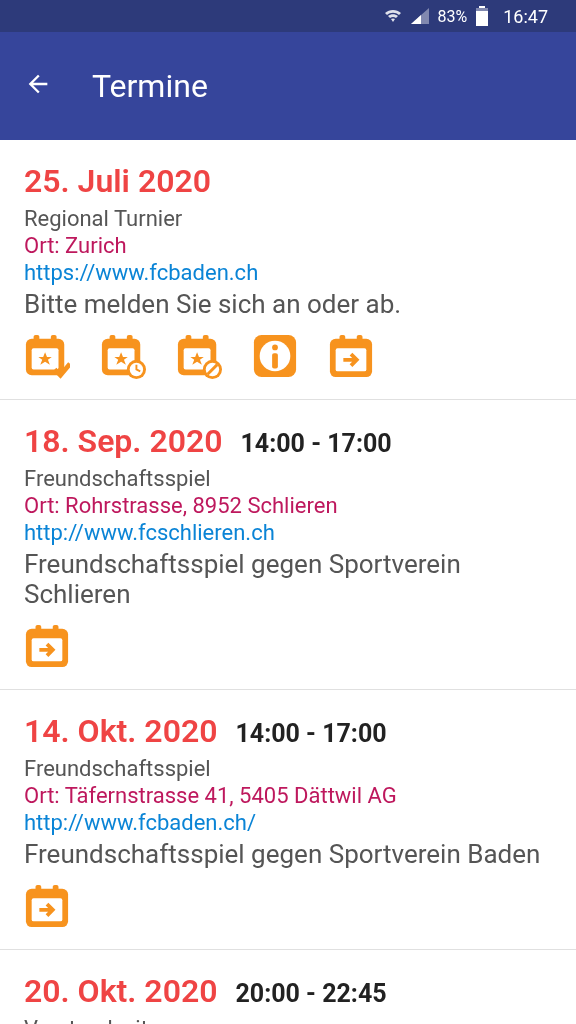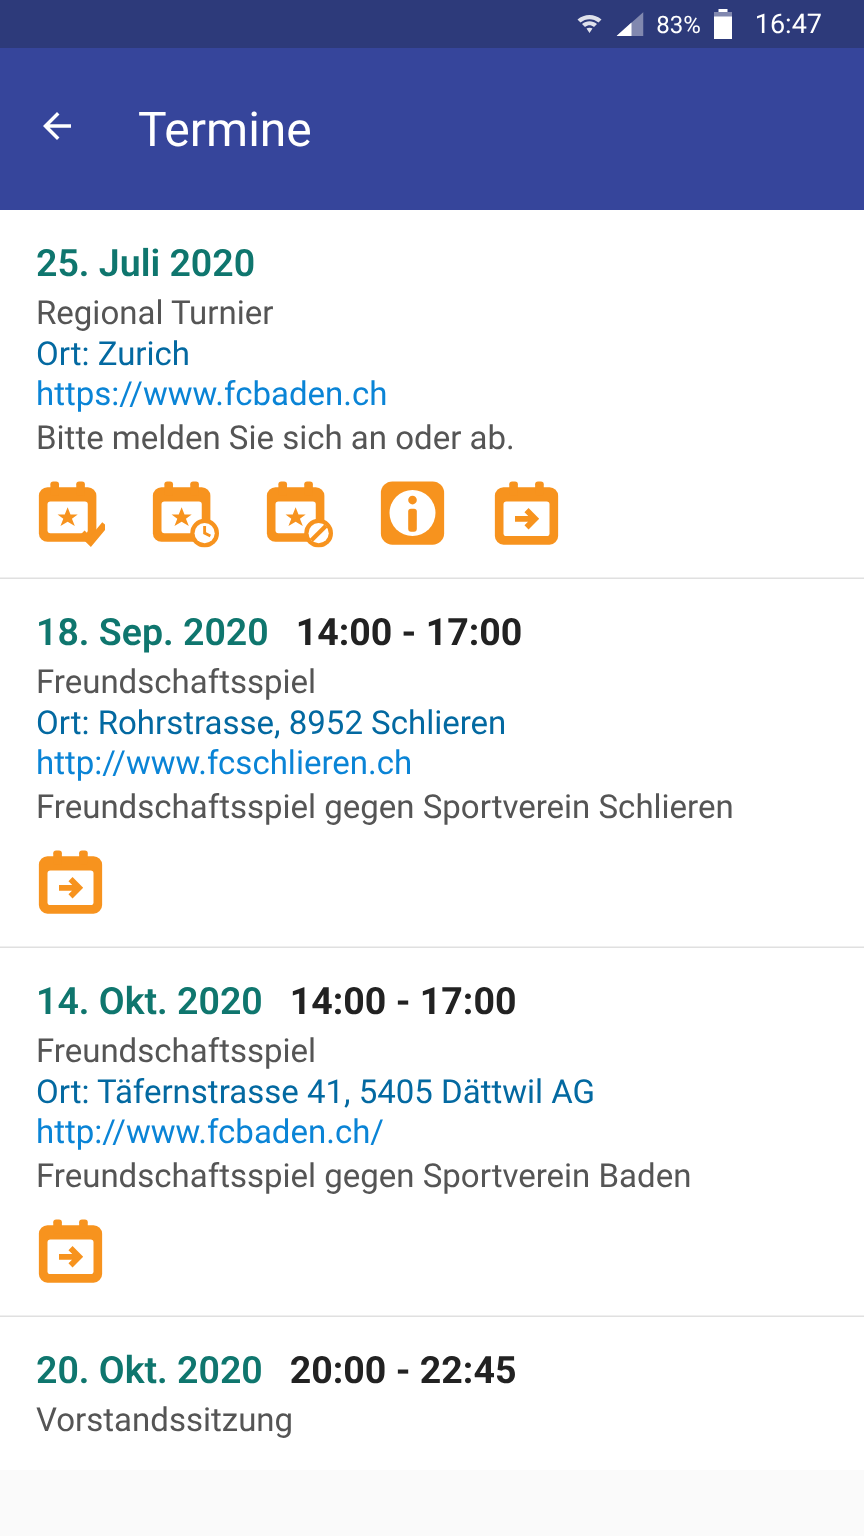--- a/index.html
+++ b/index.html
@@ -56,48 +56,48 @@
       background: white;
       padding: 22px 24px 20px 24px;
       border-bottom: 1px solid #e0e0e0;
     }
     .event-header {
       display: flex;
       gap: 18px;
       align-items: baseline;
     }
     .event-date {
-      font-size: 25px;
+      font-size: 32px;
       font-weight: 600;
-      color: #0f766e;
+      color: #ef4444;
     }
     .event-time {
       font-size: 25px;
       font-weight: 700;
       color: #222;
     }
     .event-title {
       font-size: 22px;
       color: #555;
       margin-top: 6px;
     }
     .event-location {
       font-size: 22px;
-      color: #0369a1;
+      color: #be185d;
       margin-top: 2px;
     }
     .event-link {
       font-size: 22px;
       color: #0a84d6;
       margin-top: 2px;
       text-decoration: none;
       display: block;
     }
     .event-note {
-      font-size: 22px;
+      font-size: 26px;
       color: #555;
       margin-top: 4px;
     }
     .icon-row {
       display: flex;
       gap: 30px;
       margin-top: 14px;
     }
     .action-icon {
       width: 46px;

